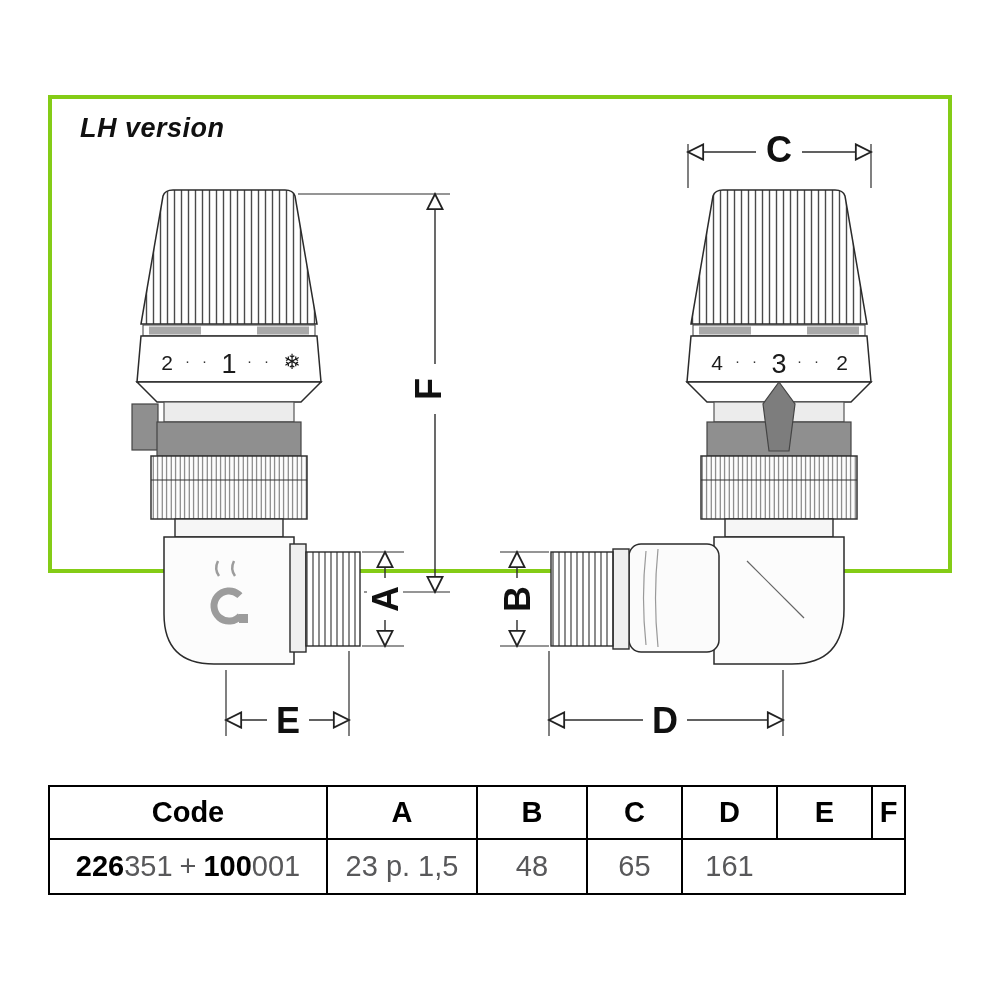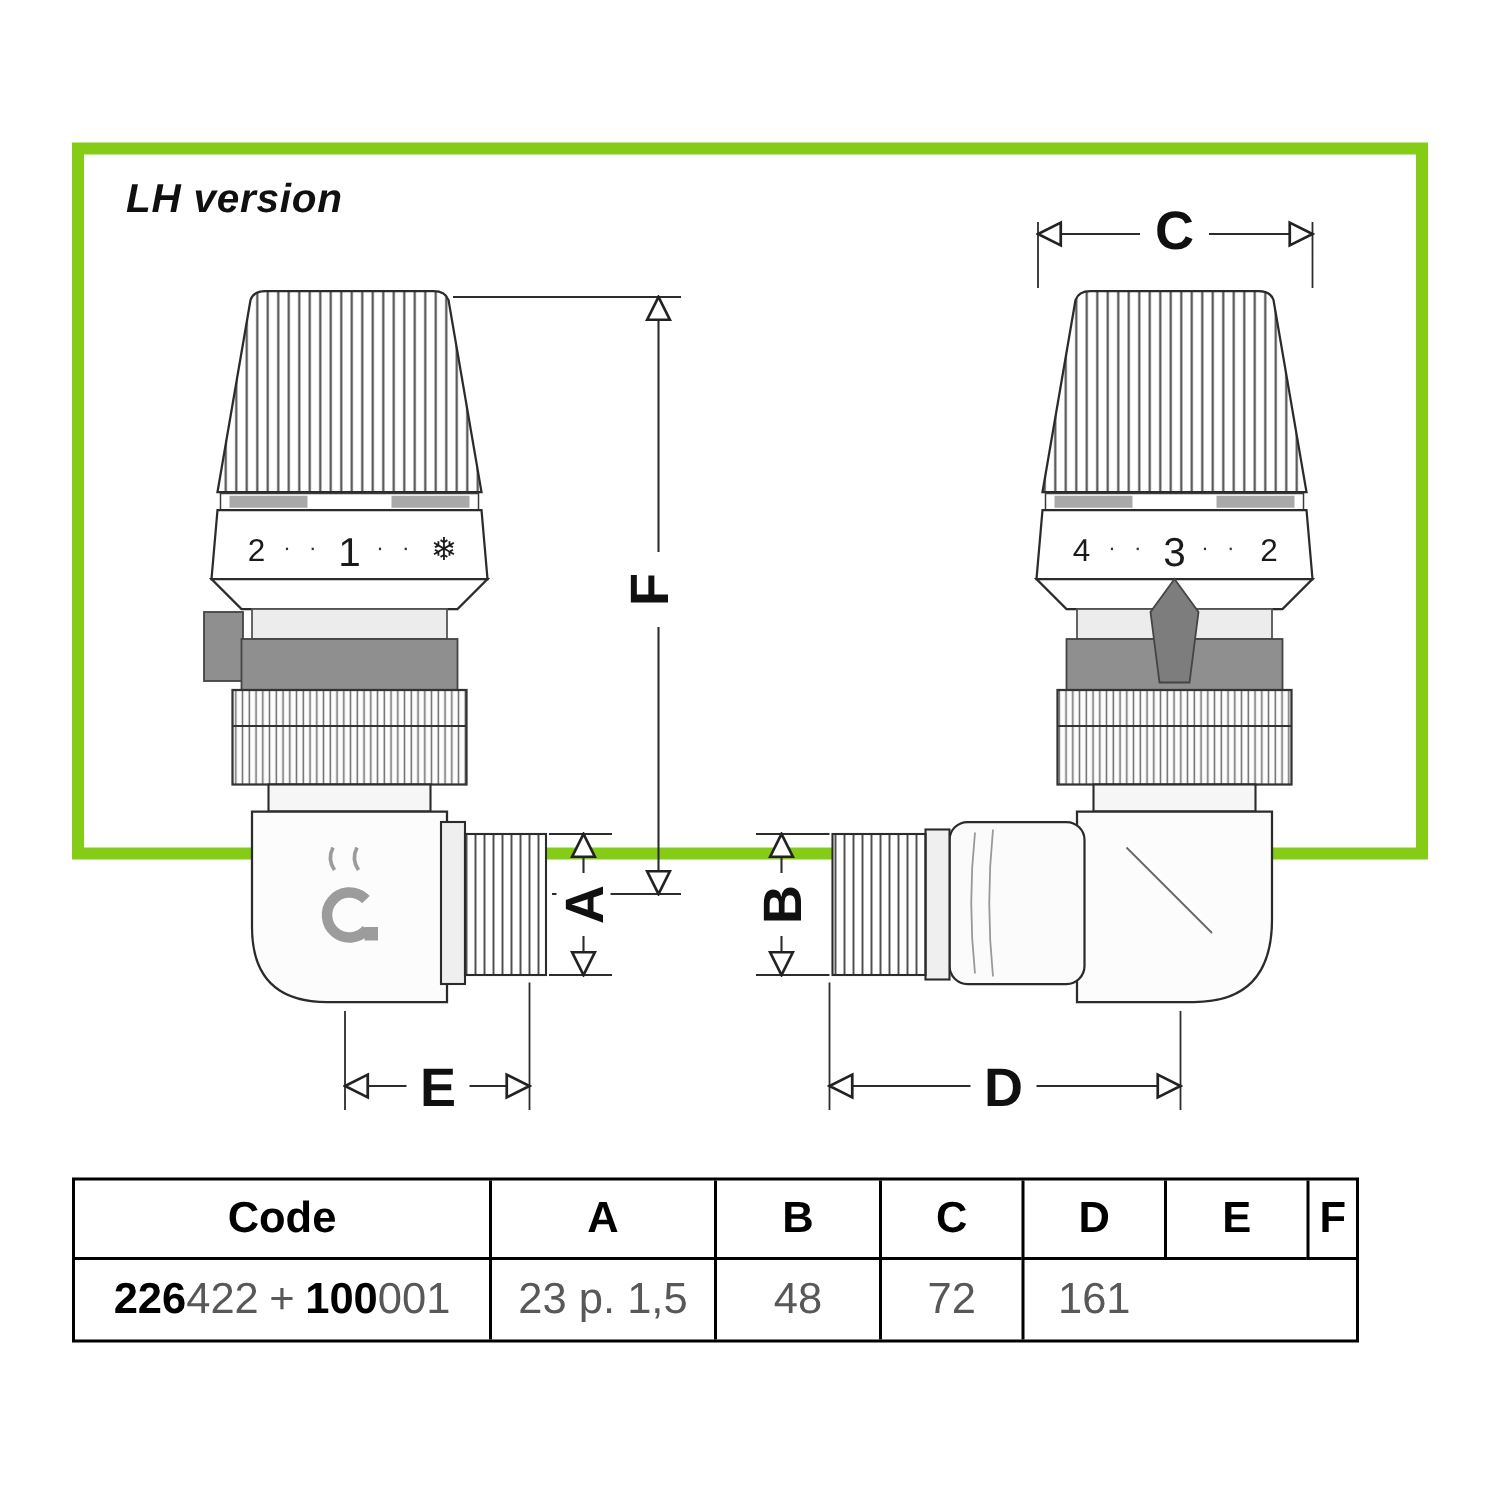--- a/index.html
+++ b/index.html
@@ -1,19 +1,19 @@
 <!DOCTYPE html>
 <html><head>
 <meta charset="utf-8">
 <style>
   html,body{margin:0;padding:0;background:#ffffff;}
   body{width:1000px;height:1000px;font-family:"Liberation Sans",sans-serif;}
   .page{position:relative;width:1000px;height:1000px;background:#fff;overflow:hidden;}
   .diagram-box{position:absolute;left:48px;top:95px;width:904px;height:478px;
-               border:8px solid #84cc16;box-sizing:border-box;background:#fff;}
+               border:4px solid #84cc16;box-sizing:border-box;background:#fff;}
   .version-label{position:absolute;left:28px;top:14px;font-size:27px;font-weight:bold;
                  font-style:italic;color:#101010;letter-spacing:0.5px;}
   svg.drawing{position:absolute;left:0;top:0;width:900px;height:661px;}
 
   .dim{font-size:36px;font-weight:bold;fill:#101010;text-anchor:middle;
        font-family:"Liberation Sans",sans-serif;}
   .scaleNum{font-size:21px;fill:#1a1a1a;text-anchor:middle;font-family:"Liberation Sans",sans-serif;}
   .scaleMid{font-size:27px;}
   .dots{font-size:15px;fill:#333;text-anchor:middle;letter-spacing:4px;}
   .dimline{stroke:#2c2c2c;stroke-width:1.4;fill:none;}
@@ -182,24 +182,24 @@
     <div class="cell hdr first">Code</div>
     <div class="cell hdr">A</div>
     <div class="cell hdr">B</div>
     <div class="cell hdr">C</div>
     <div class="cell hdr">D</div>
     <div class="cell hdr">E</div>
     <div class="cell hdr">F</div>
 
     <div class="cell val first code-cell">
       <b>226</b>
-        <span>422</span>
+        <span>351</span>
         <span class="plus">+</span>
         <b>100</b>
         <span>001</span>
     </div>
     <div class="cell val">23 p. 1,5</div>
     <div class="cell val">48</div>
-    <div class="cell val">72</div>
+    <div class="cell val">65</div>
     <div class="cell val">161</div>
   </div>
 
 </div>
 
 </body></html>

